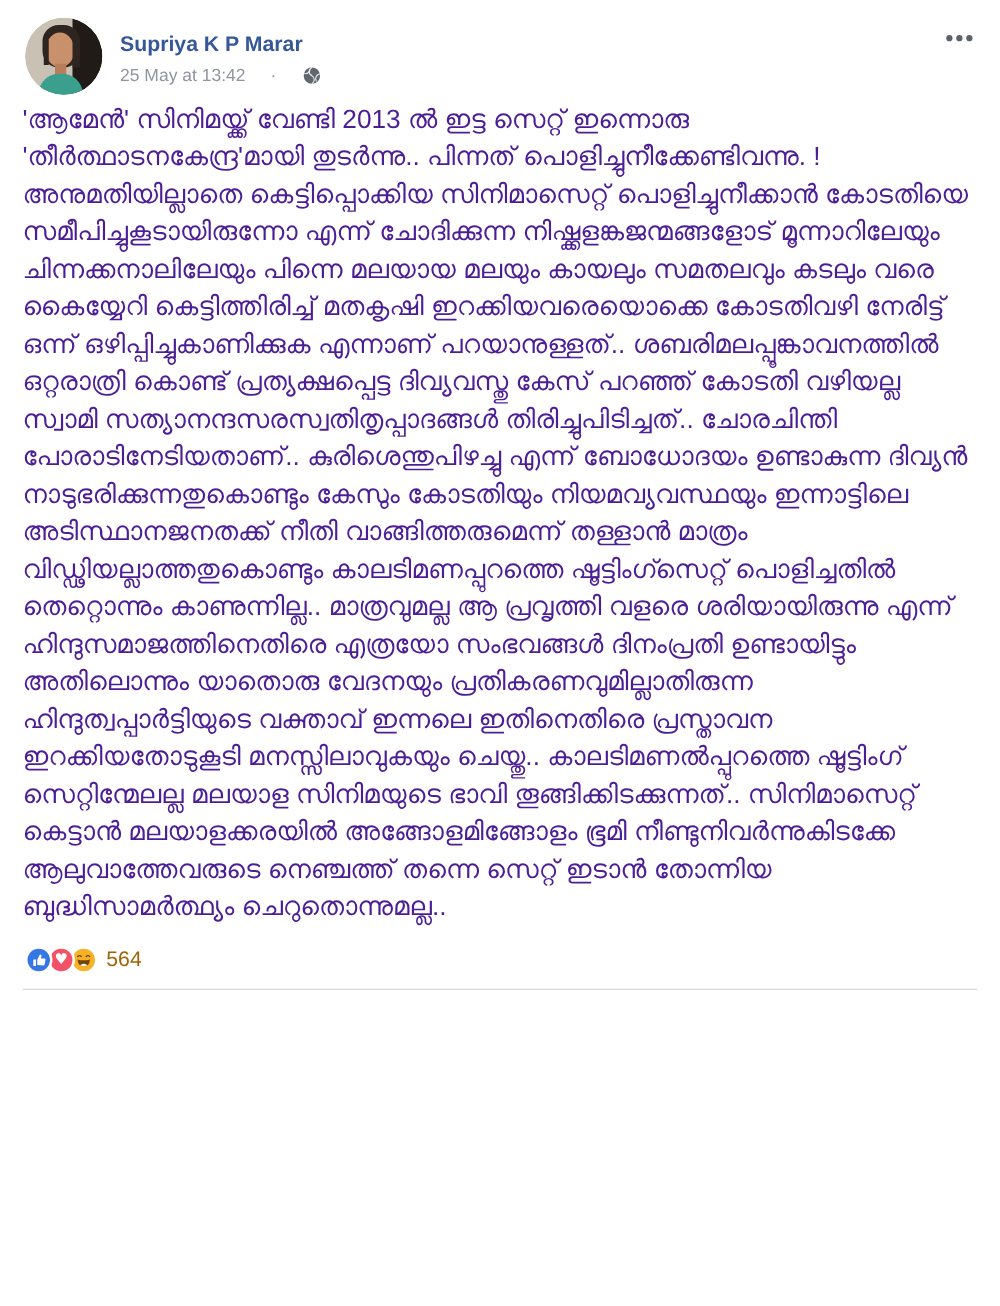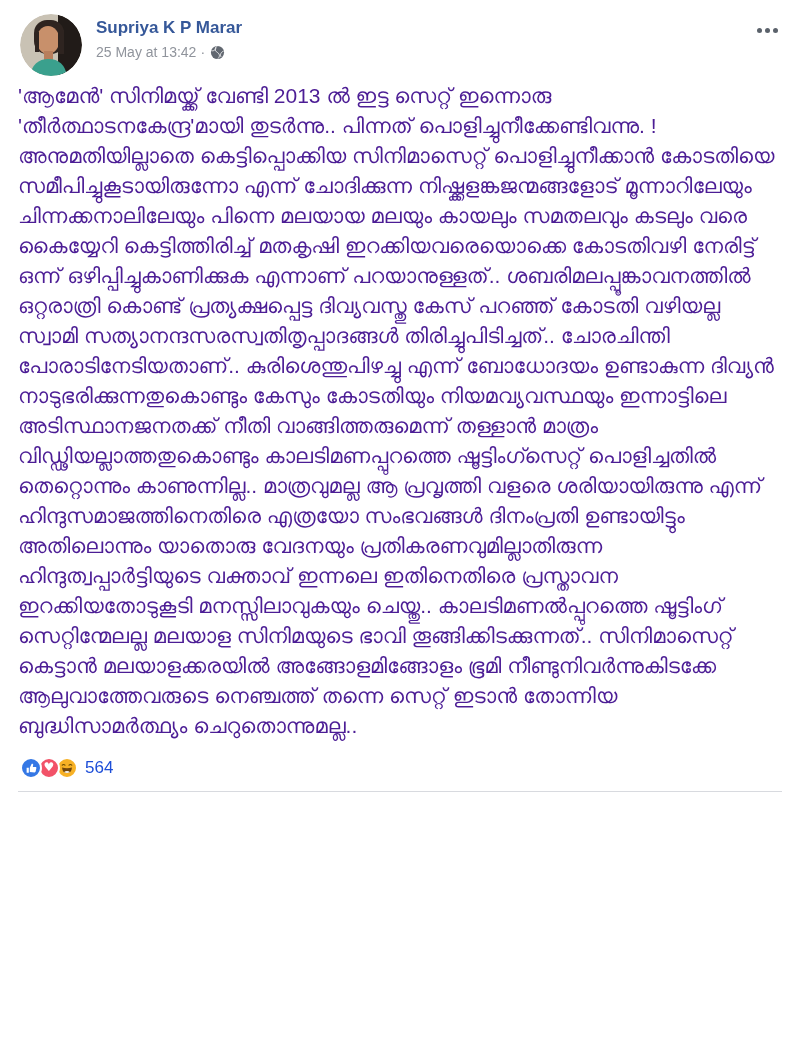--- a/index.html
+++ b/index.html
@@ -12,21 +12,21 @@
   .post {
     width: 800px;
     min-height: 1045px;
     background: #ffffff;
     padding: 12px 18px 0 18px;
     position: relative;
   }
   
   .post-header {
     display: flex;
-    align-items: flex-start;
+    align-items: center;
     padding: 2px 0 4px 2px;
   }
   .avatar-wrap {
     width: 62px;
     height: 62px;
     border-radius: 50%;
     overflow: hidden;
     flex: 0 0 62px;
     cursor: pointer;
   }
@@ -39,21 +39,21 @@
     line-height: 22px;
     cursor: pointer;
     display: inline-block;
   }
   .meta-row {
     margin-top: 5px;
     font-size: 14px;
     color: #90949c;
     display: flex;
     align-items: center;
-    gap: 4px;
+    gap: 20px;
   }
   .meta-sep { color: #90949c; }
   .globe { display: inline-block; width: 15px; height: 15px; margin-left: 1px; }
   .more-options {
     position: absolute;
     top: 20px;
     right: 22px;
     width: 36px;
     height: 20px;
     display: flex;
@@ -95,21 +95,21 @@
   .r-love { z-index: 2; }
   .r-haha { z-index: 1; }
   .r-love .heart-glyph {
     color: #ffffff; font-size: 12px; line-height: 1;
     font-family: "DejaVu Sans", sans-serif;
     position: relative; top: -1px;
   }
   .reaction-count {
     margin-left: 7px;
     font-size: 17px;
-    color: #1d4ed8;
+    color: #a16207;
   }
   .counts-right {
     display: flex; align-items: center; gap: 16px;
     font-size: 16px; color: #90949c;
   }
   .counts-right .count-link { cursor: pointer; }
   .footer-divider {
     margin-top: 12px;
     border-top: 1px solid #d8dadf;
     height: 0;

